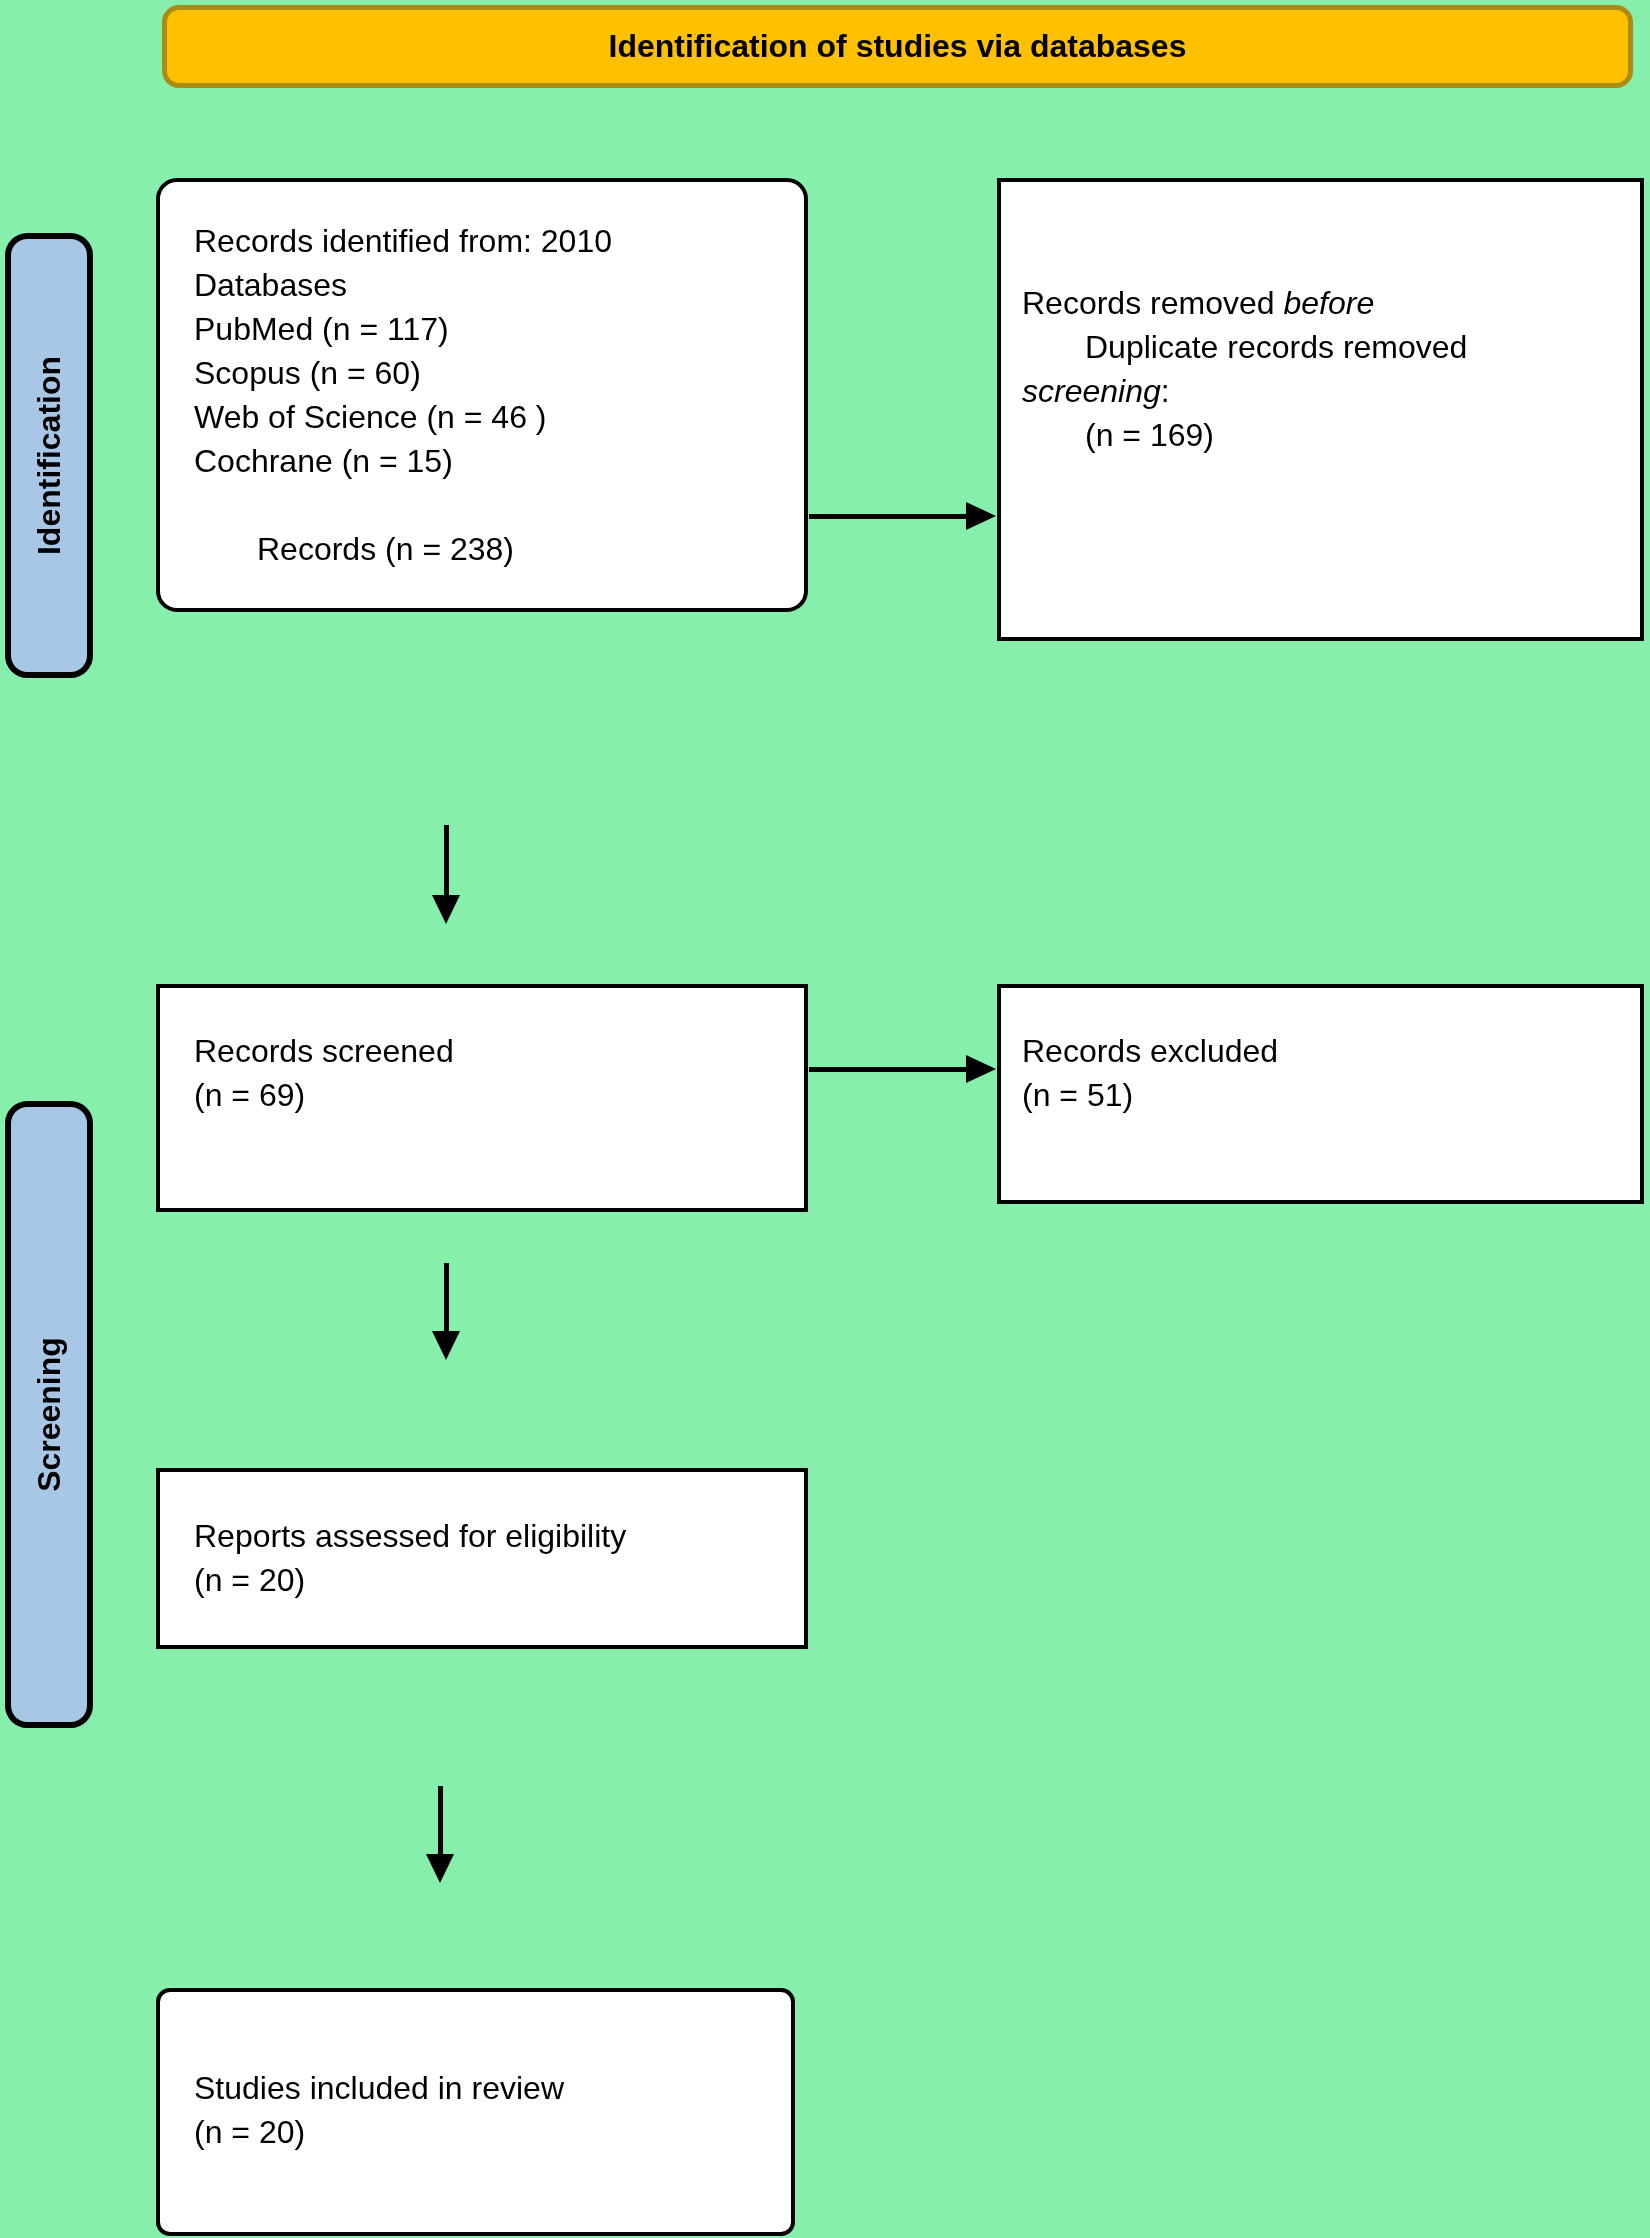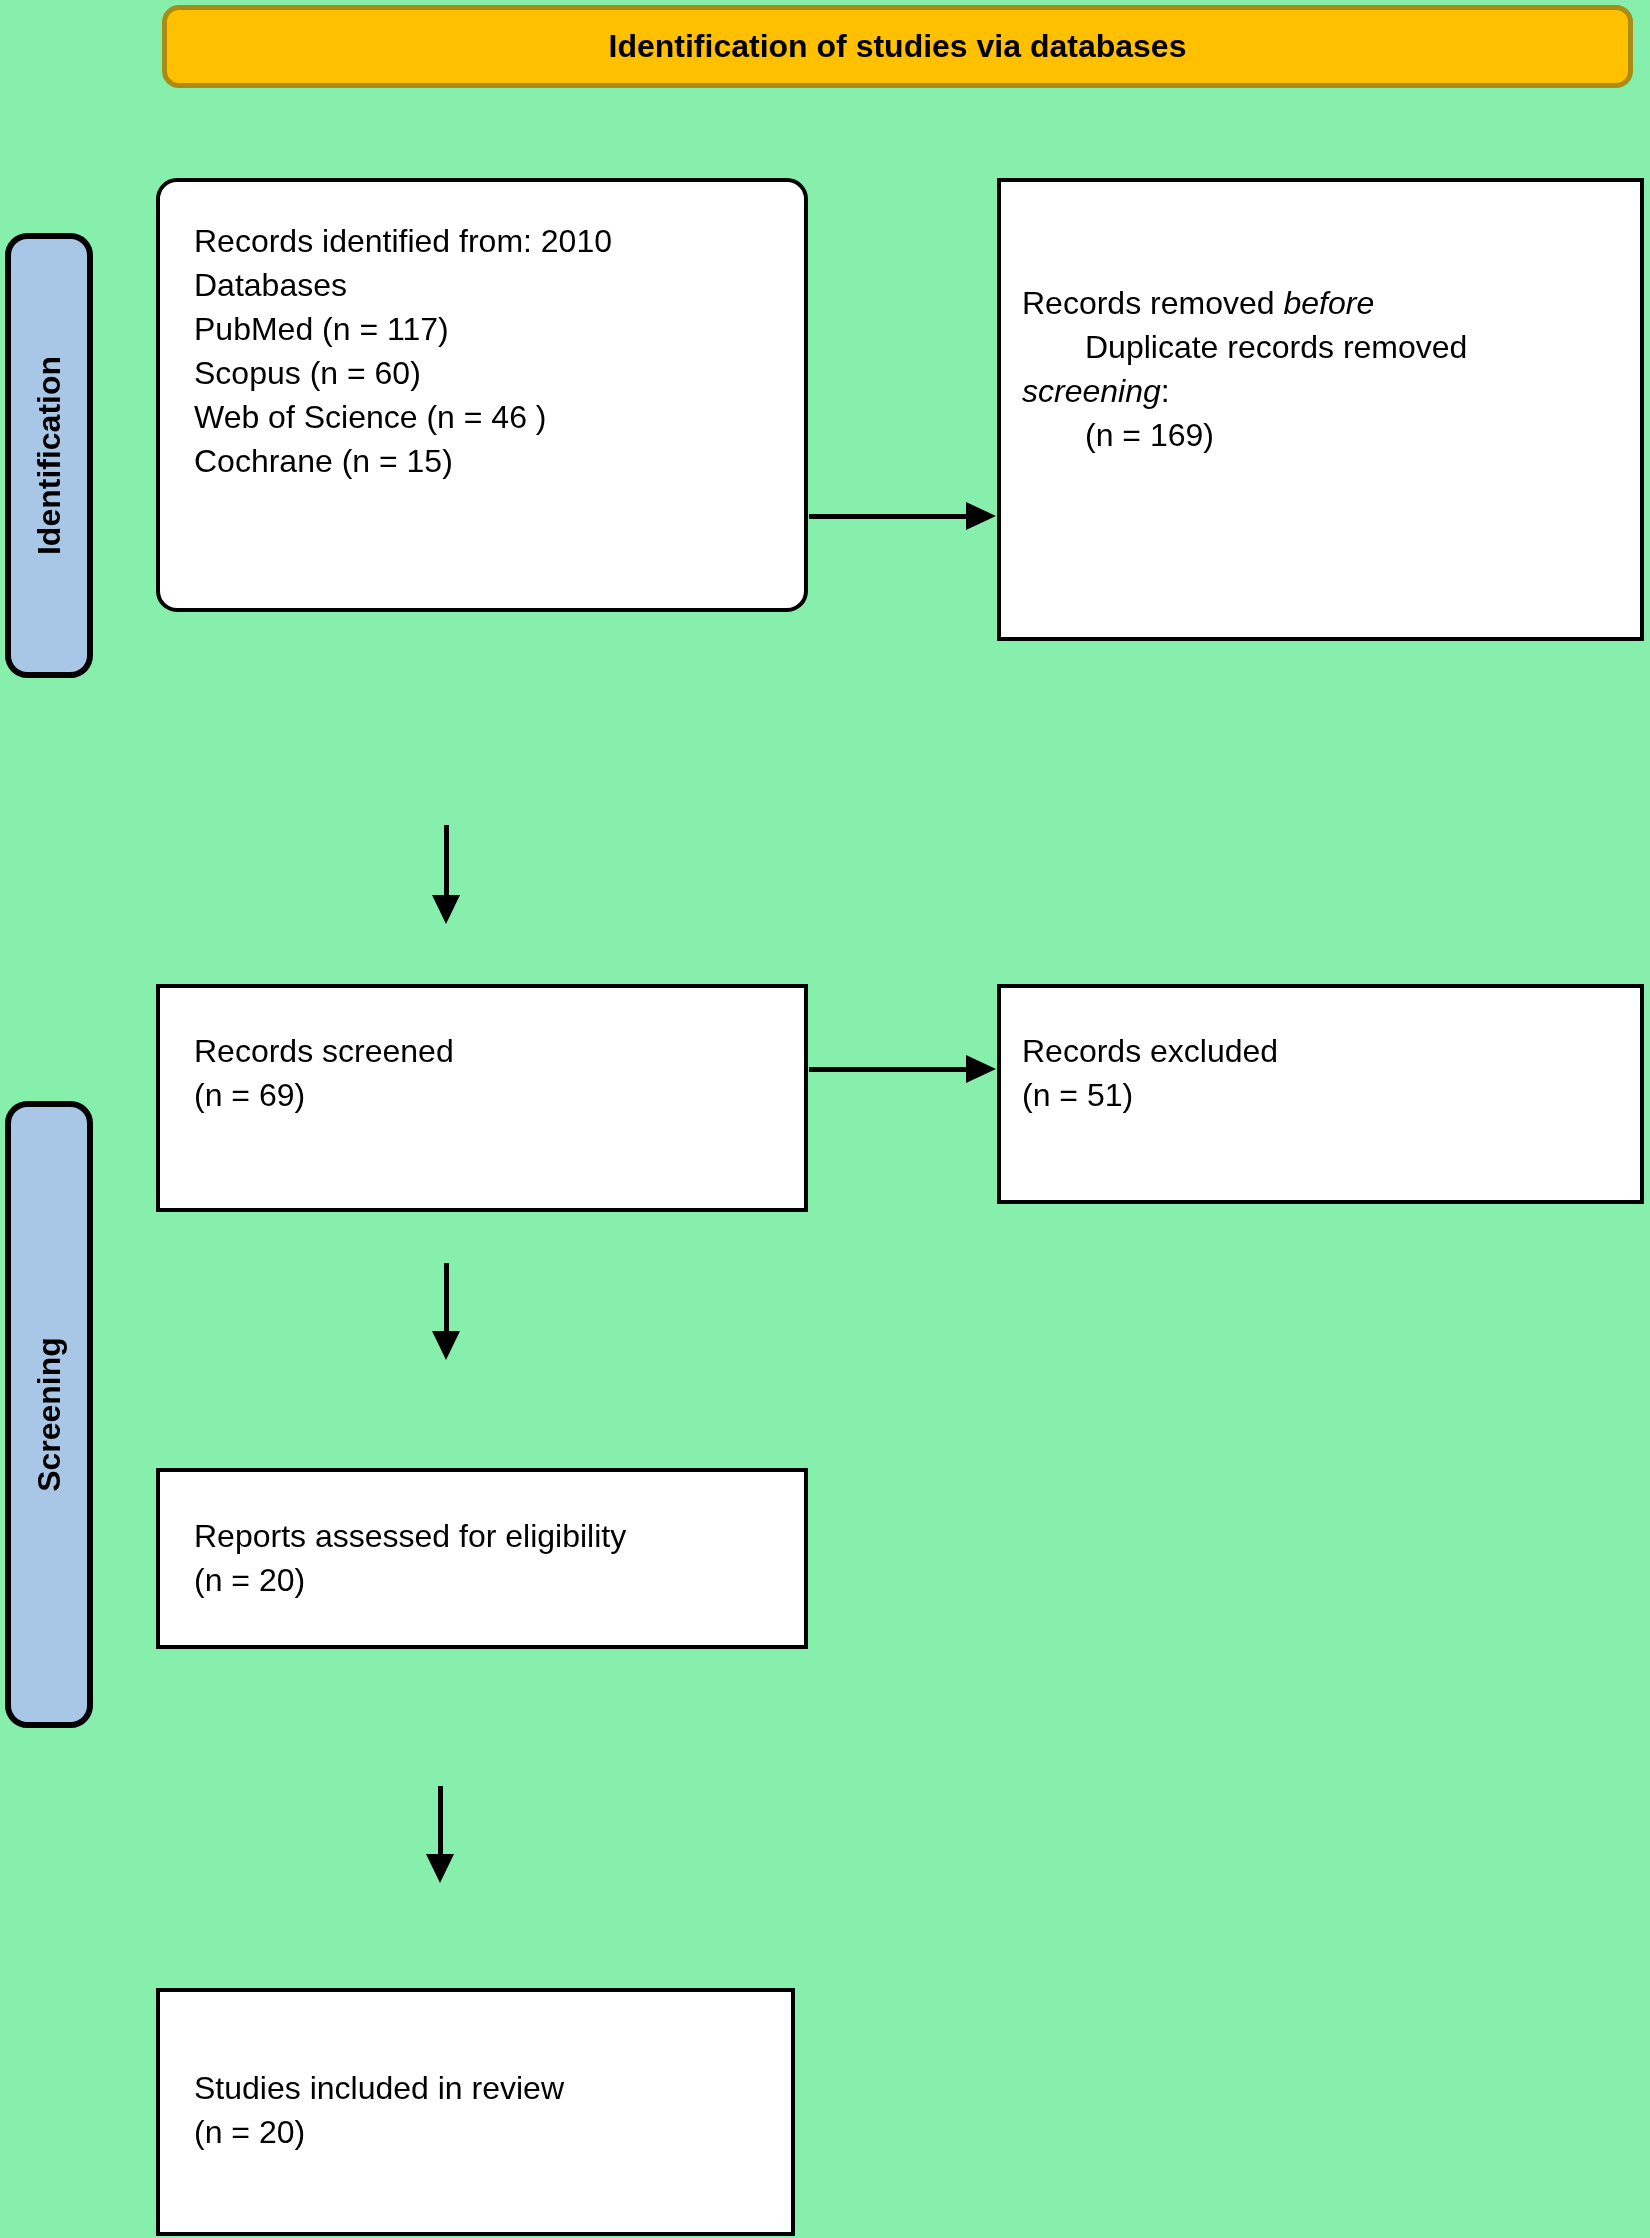--- a/index.html
+++ b/index.html
@@ -61,21 +61,21 @@
   }
   .flow-box .line { min-height: 44px; white-space: pre; }
   .indent { margin-left: 63px; }
   .ital { font-style: italic; }
 
   #box-records-identified { left: 156px; top: 178px; width: 652px; height: 434px; padding: 37px 13.2px 0 34px; border-radius: 21px; }
   #box-records-removed   { left: 997px; top: 178px; width: 647px; height: 463px; padding: 99px 119px 0 21px; }
   #box-records-screened  { left: 156px; top: 984px; width: 652px; height: 228px; padding: 41px 13.2px 0 34px; }
   #box-records-excluded  { left: 997px; top: 984px; width: 647px; height: 220px; padding: 41px 13.2px 0 21px; }
   #box-reports-assessed  { left: 156px; top: 1468px; width: 652px; height: 181px; padding: 42px 0 0 34px; }
-  #box-studies-included  { left: 156px; top: 1988px; width: 639px; height: 248px; padding: 74px 13.2px 0 34px; }
+  #box-studies-included  { left: 156px; top: 1988px; width: 639px; height: 248px; padding: 74px 13.2px 0 34px; border-radius: 14px; }
 
   
   .shaft-h { position: absolute; height: 5.3px; background: var(--line-color); }
   .shaft-v { position: absolute; width: 5.3px; background: var(--line-color); }
   .head-right {
     position: absolute; width: 0; height: 0;
     border-left: 30px solid var(--line-color);
     border-top: 14.5px solid transparent;
     border-bottom: 14.5px solid transparent;
   }
@@ -103,20 +103,21 @@
   </div>
 
   <div class="flow-box" id="box-records-identified">
     <div class="line">Records identified from: 2010</div>
     <div class="line">Databases</div>
     <div class="line">PubMed (n = 117)</div>
     <div class="line">Scopus (n = 60)</div>
     <div class="line">Web of Science (n = 46 )</div>
     <div class="line">Cochrane (n = 15)</div>
     <div class="line"></div>
+    <div class="line indent">Records (n = 238)</div>
   </div>
 
   <div class="flow-box" id="box-records-removed">
     <div class="line"><span>Records removed </span><span class="ital">before</span></div>
     <div class="line indent">Duplicate records removed</div>
     <div class="line"><span class="ital">screening</span><span>:</span></div>
     <div class="line indent">(n = 169)</div>
   </div>
 
   <div class="flow-box" id="box-records-screened">

